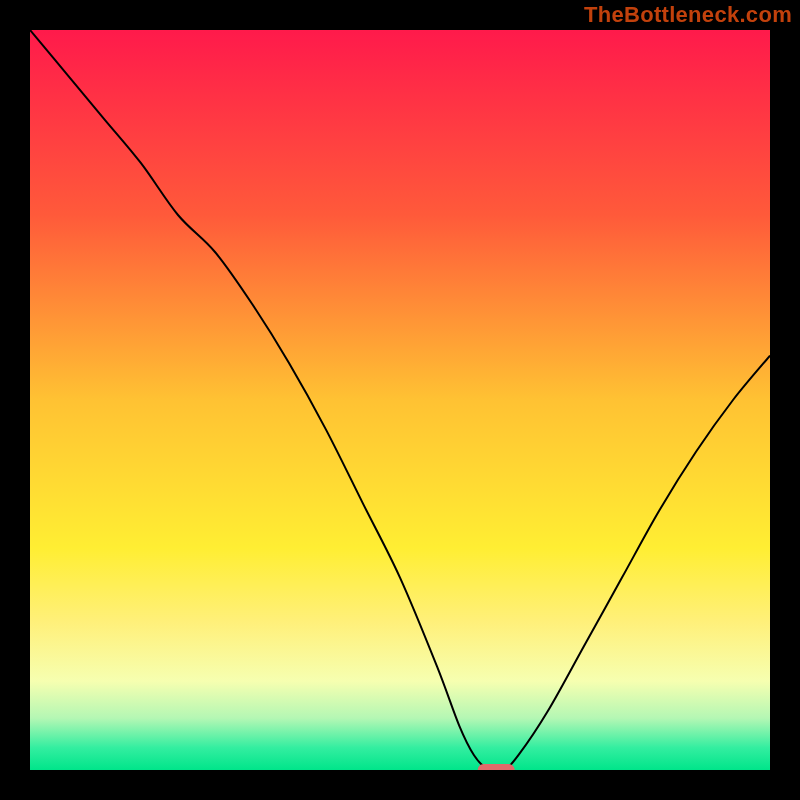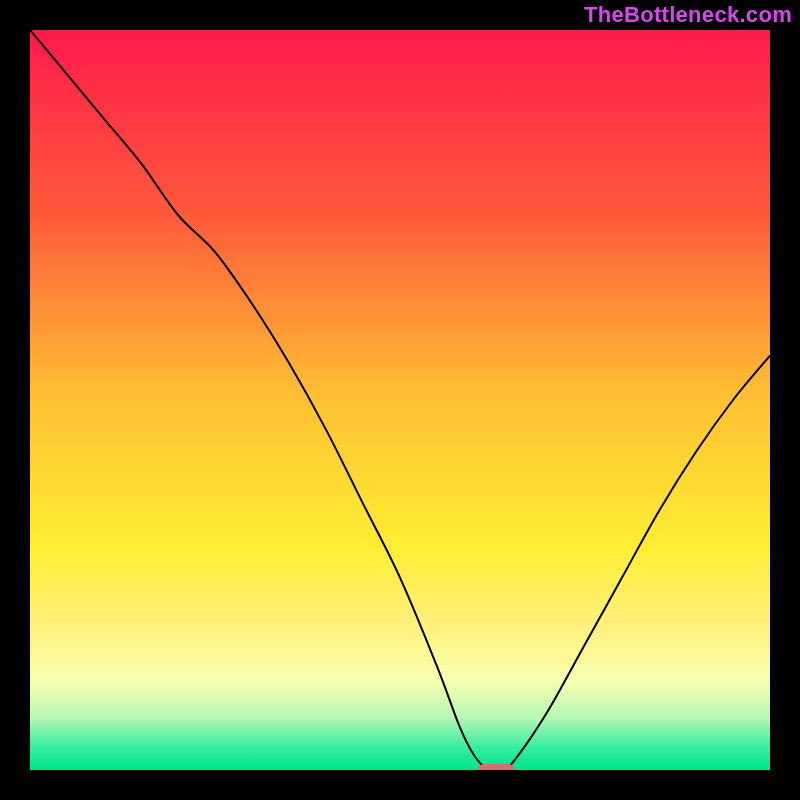--- a/index.html
+++ b/index.html
@@ -13,21 +13,21 @@
   .frame {
     position: relative;
     width: 800px;
     height: 800px;
     background: #000;
   }
   .watermark {
     position: absolute;
     top: 2px;
     right: 8px;
-    color: #d946ef;
+    color: #c2410c;
     font-family: Arial, Helvetica, sans-serif;
     font-size: 22px;
     font-weight: 600;
     letter-spacing: 0.3px;
     z-index: 10;
   }
   .plot-wrap {
     position: absolute;
     left: 30px;
     top: 30px;

